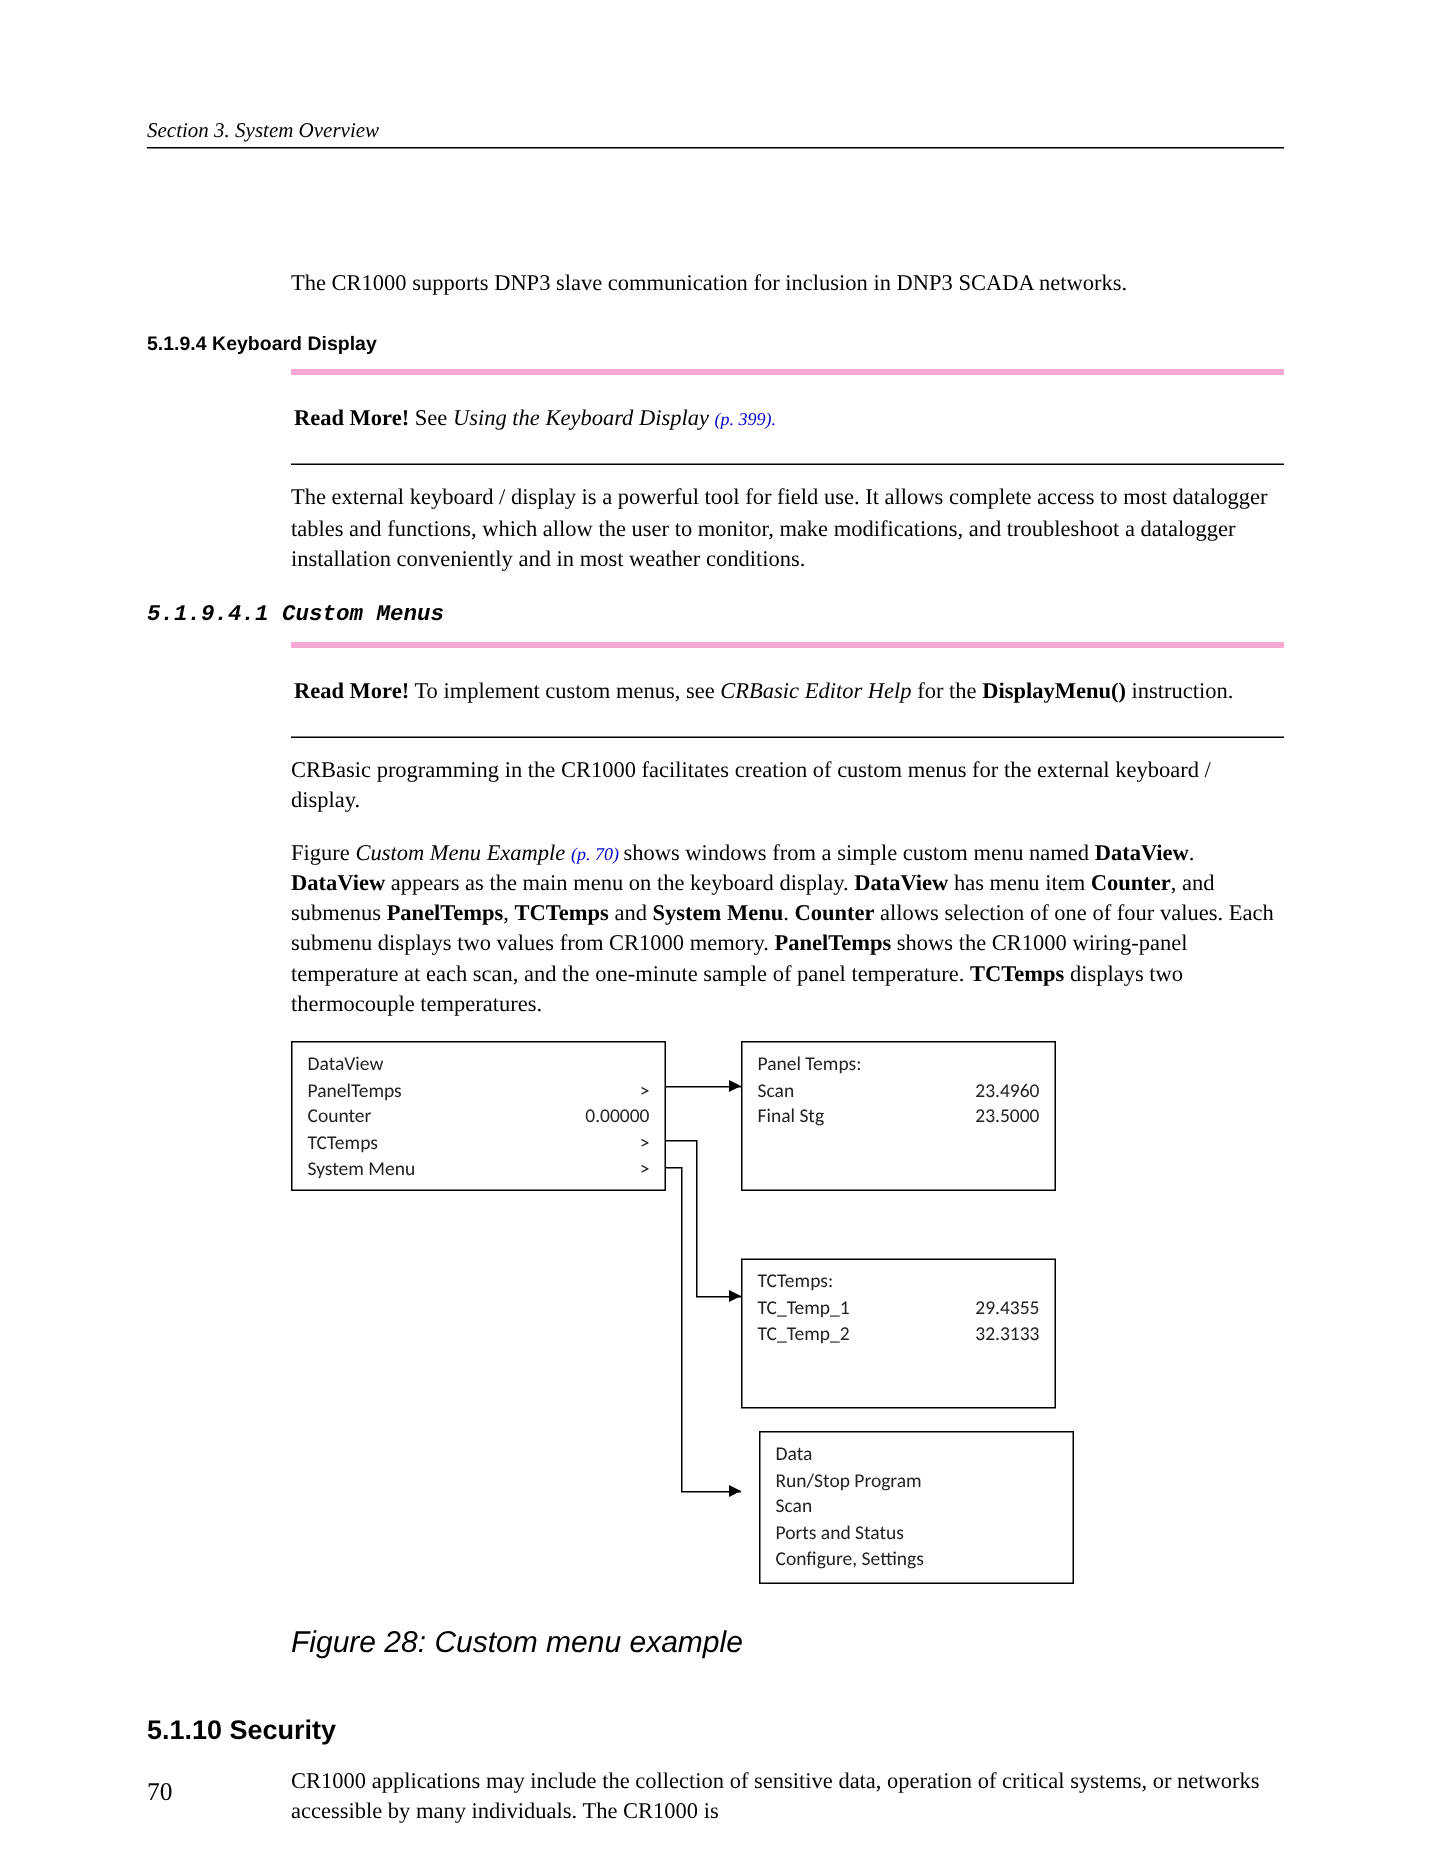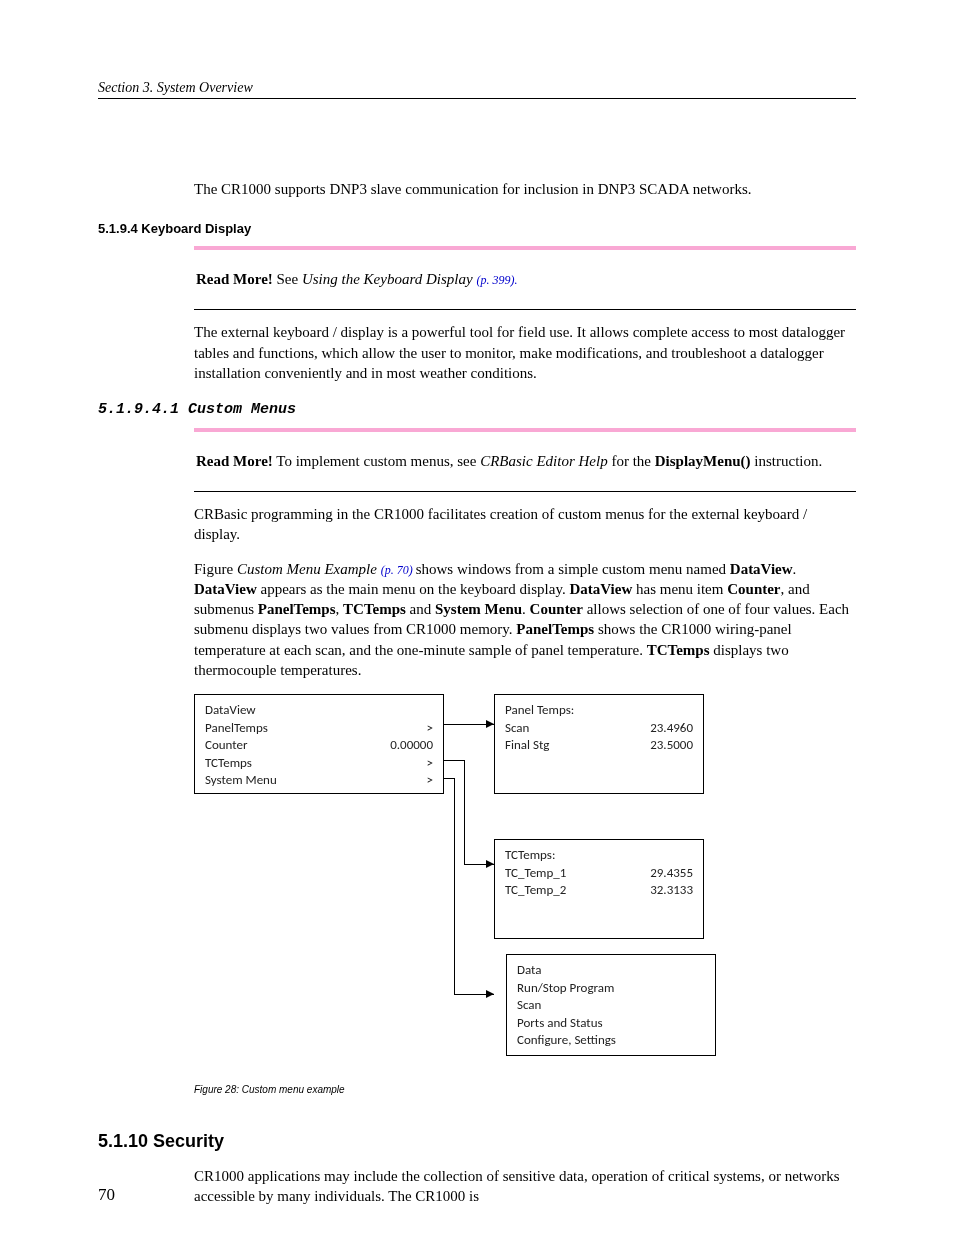--- a/index.html
+++ b/index.html
@@ -57,21 +57,21 @@
     margin-bottom: 12px;
   }
   .link {
     color: #0000cc;
     font-style: italic;
     font-size: 12px;
   }
   .figure-caption {
     font-family: Arial, Helvetica, sans-serif;
     font-style: italic;
-    font-size: 10px;
+    font-size: 20px;
     margin-top: 10px;
   }
   .page-num {
     position: absolute;
     bottom: 30px;
     left: 98px;
     font-size: 17px;
   }
   
   .diagram {

